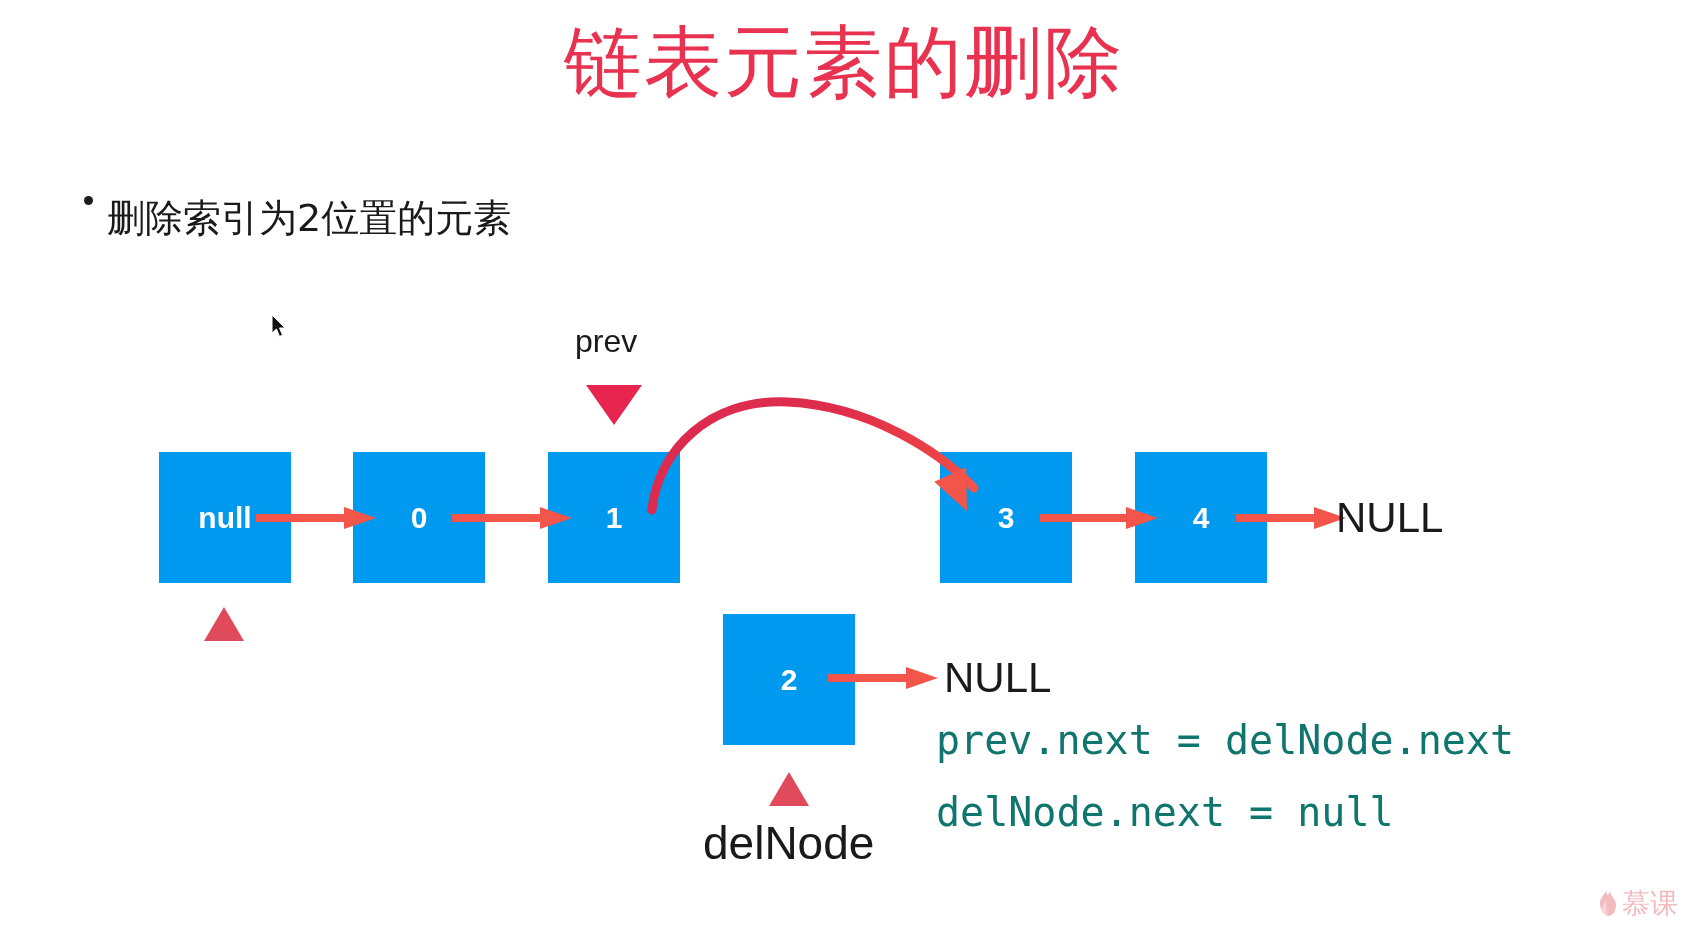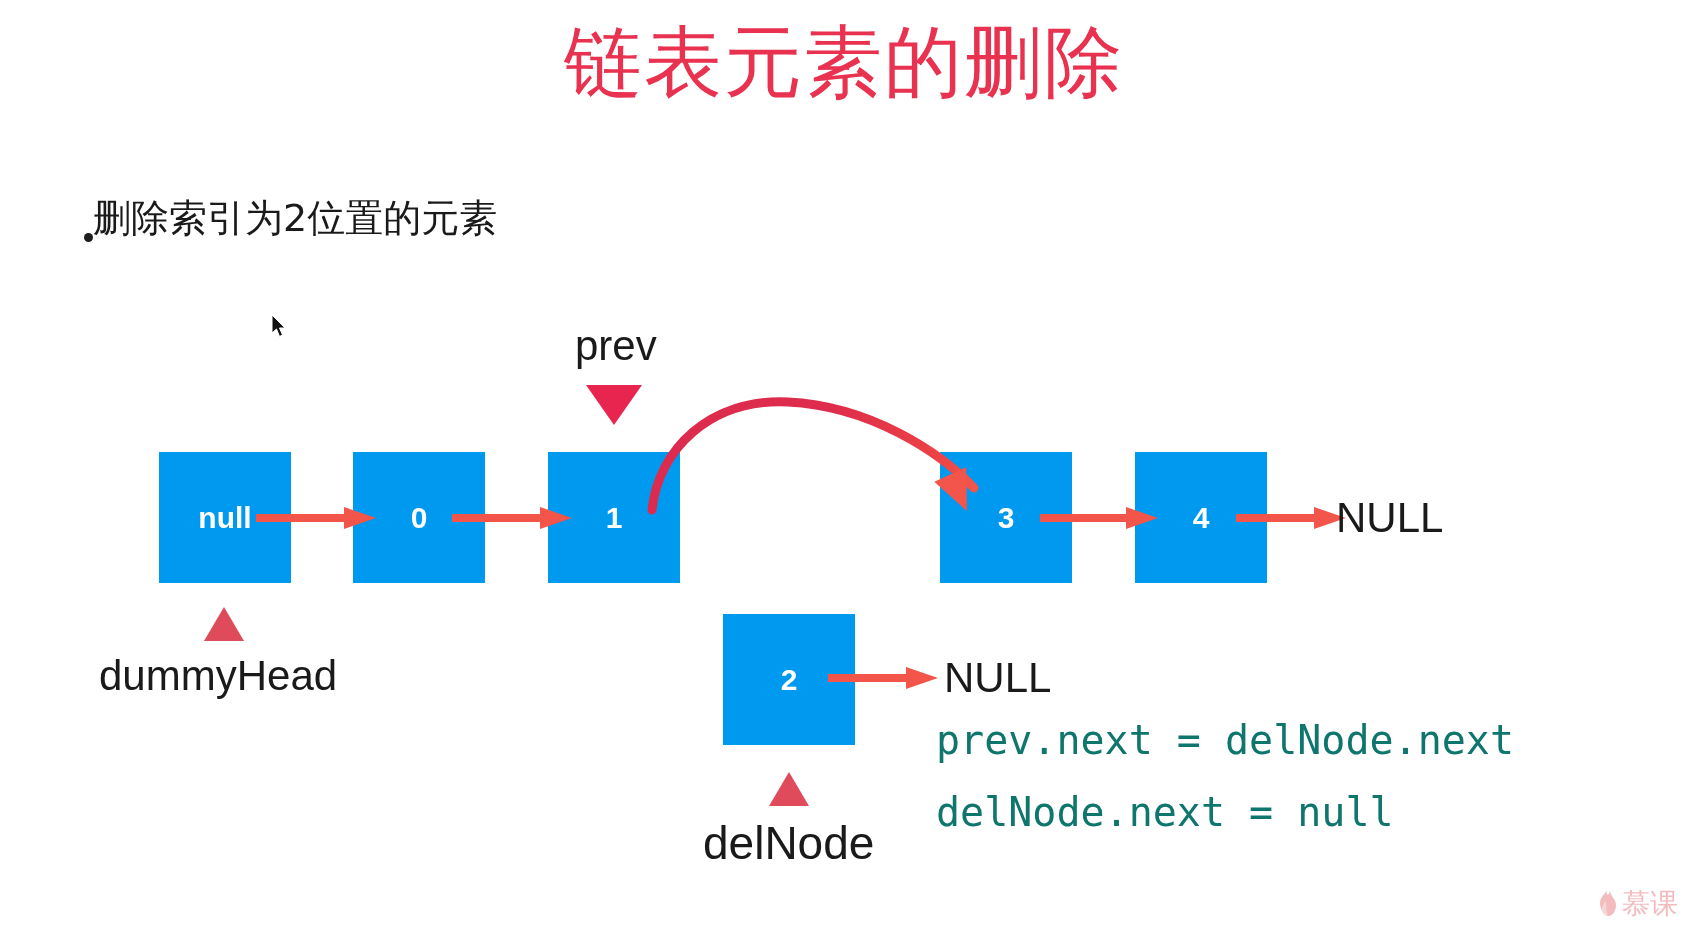--- a/index.html
+++ b/index.html
@@ -34,21 +34,22 @@
     font-family: "DejaVu Sans", "Liberation Sans", sans-serif;
     white-space: nowrap;
   }
 
   
   .bullet-row {
     position: absolute;
     left: 84px;
     top: 196px;
     display: flex;
-    align-items: flex-end;
+    align-items: flex-start;
+    gap: 14px;
   }
   .bullet-dot {
     width: 9px;
     height: 9px;
     border-radius: 50%;
     background: #1d1d1d;
     display: block;
   }
   .bullet-text {
     font-size: 38px;
@@ -134,21 +135,21 @@
   #del-tri   { left: 769px; top: 772px; }
 
   
   .label {
     position: absolute;
     color: #1a1a1a;
     font-family: "Liberation Sans", sans-serif;
     white-space: nowrap;
     line-height: 1;
   }
-  #label-prev      { left: 575px; top: 325px; font-size: 42px; }
+  #label-prev      { left: 575px; top: 325px; font-size: 32px; }
   #label-dummyhead { left: 99px;  top: 655px; font-size: 42px; }
   #label-delnode   { left: 703px; top: 820px; font-size: 46px; }
   #label-null-tail { left: 1336px; top: 497px; font-size: 42px; }
   #label-null-del  { left: 944px;  top: 657px; font-size: 42px; }
 
   
   .code {
     position: absolute;
     color: #0f766e;
     font-family: "DejaVu Sans Mono", "Liberation Mono", monospace;
@@ -273,21 +274,20 @@
       <polygon points="332 108, 362 140, 318 140" fill="#F4554A" transform="rotate(42 340 126)"></polygon>
     </svg>
   </div>
 
   <div class="tri-down" id="prev-tri"></div>
   <div class="tri-up" id="dummy-tri"></div>
   <div class="tri-up" id="del-tri"></div>
 
   <div class="label" id="label-prev">prev</div>
 
-  <div class="label" id="label-dummyhead">dummyHead</div>
 
   <div class="label" id="label-delnode">delNode</div>
 
   <div class="label" id="label-null-tail">NULL</div>
 
   <div class="label" id="label-null-del">NULL</div>
 
   <div class="code" id="code-1">prev.next = delNode.next</div>
 
   <div class="code" id="code-2">delNode.next = null</div>

